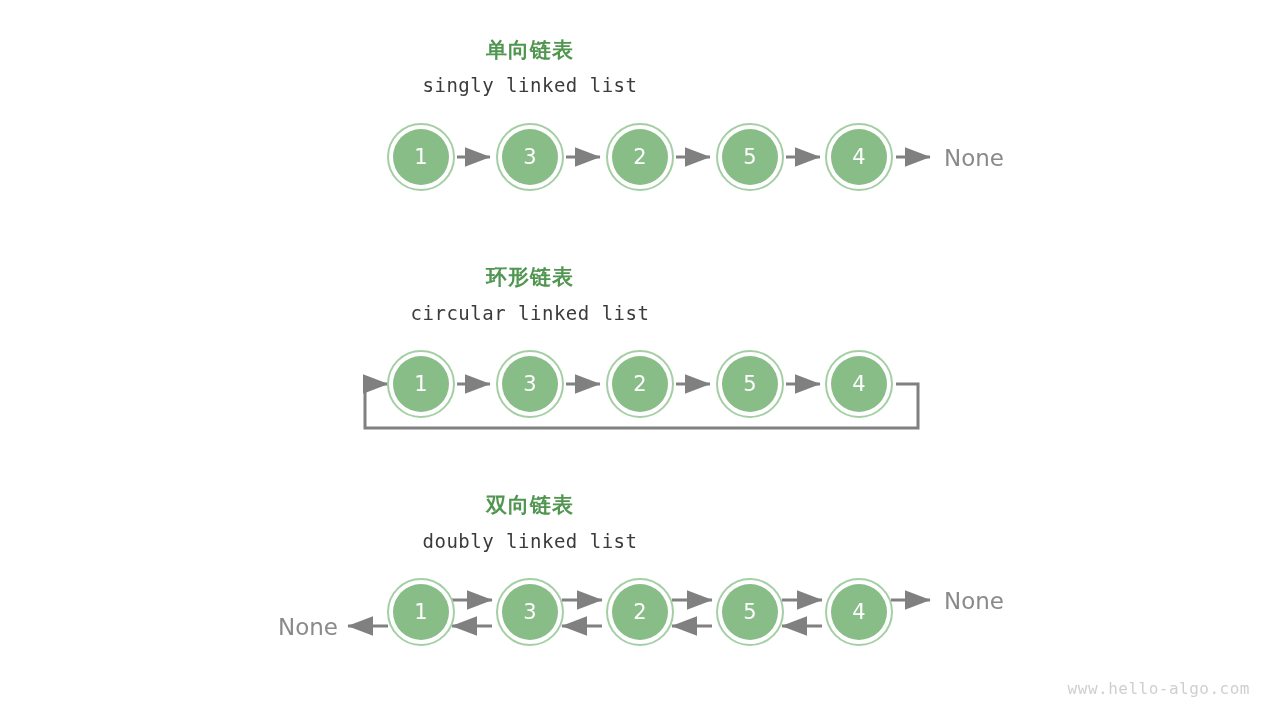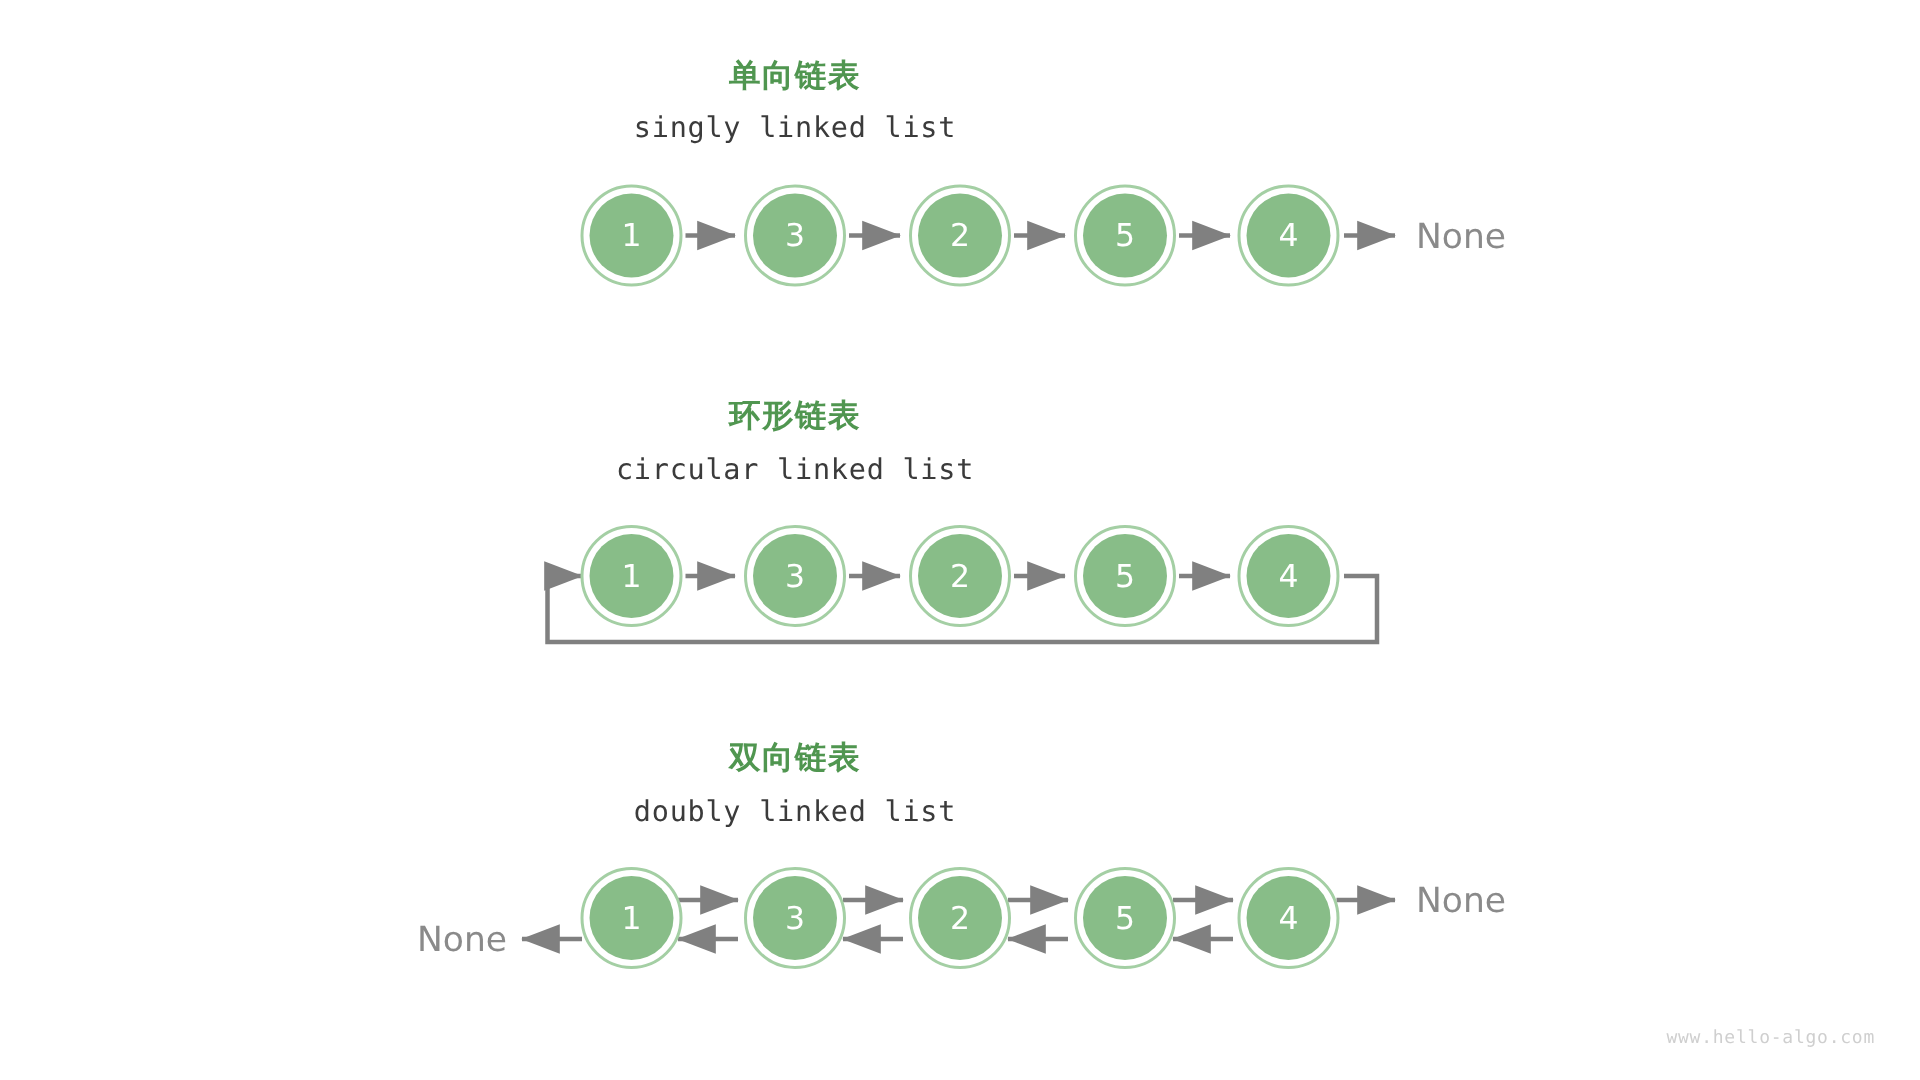--- a/index.html
+++ b/index.html
@@ -97,21 +97,21 @@
   .none-label.left-of { text-anchor: end; }
   .none-label.right-of { text-anchor: start; }
 
   
   .watermark {
     position: absolute;
     right: 30px;
     bottom: 22px;
     color: #cfcfcf;
     font-family: "DejaVu Sans Mono", monospace;
-    font-size: 12px;
+    font-size: 16px;
     letter-spacing: 0.5px;
   }
 </style>
 </head>
 <body>
 
 <div id="stage">
 
   <div class="sec-title s1">单向链表</div>
   <div class="sec-sub s1">singly linked list</div>

